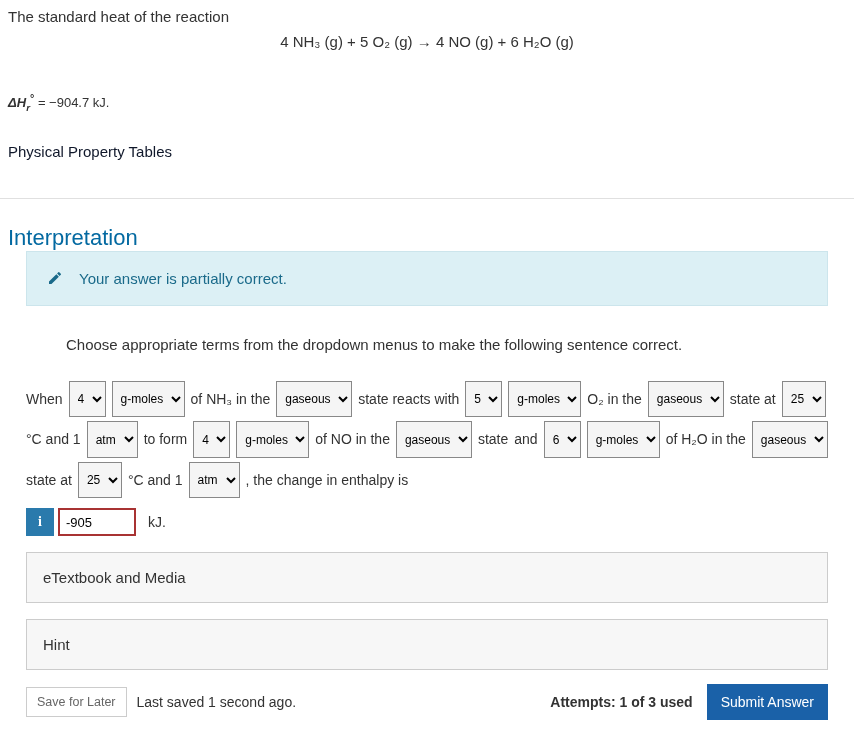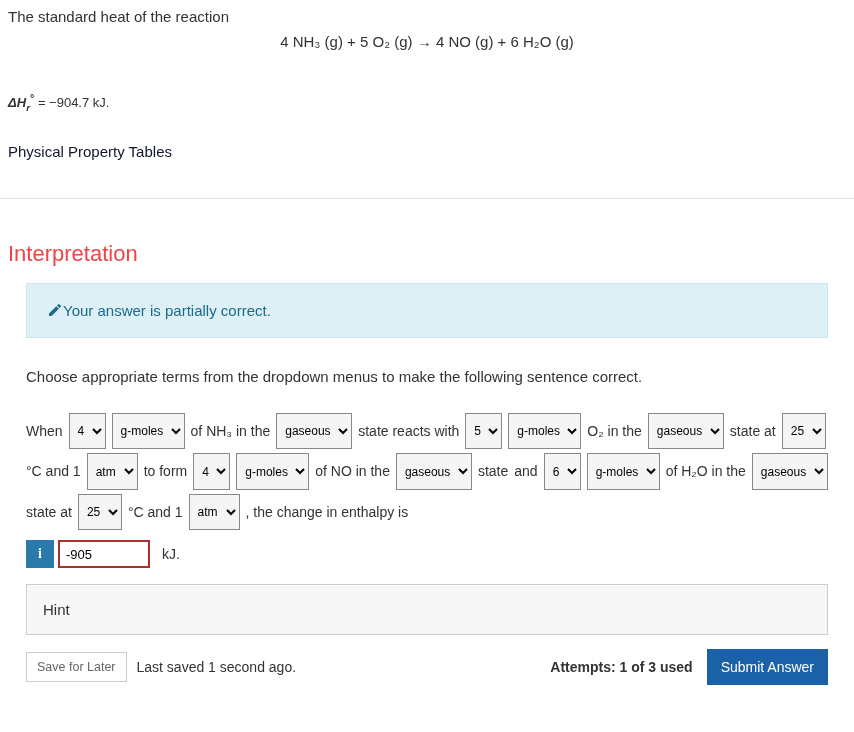--- a/index.html
+++ b/index.html
@@ -3,32 +3,32 @@
 <meta charset="utf-8">
 <style>
 * { box-sizing: border-box; margin: 0; padding: 0; }
 body { font-family: "Segoe UI", "Helvetica Neue", Arial, sans-serif; font-size: 14px; color: #333; background: #fff; width: 854px; }
 .content { padding: 8px 8px 0 8px; }
 .intro-text { font-size: 15px; color: #333; margin-bottom: 4px; }
 .equation { text-align: center; font-size: 15px; margin: 8px 0 42px 0; }
 .delta-h { font-size: 13px; margin: 20px 0 30px 0; }
 .link { color: #0f172a; cursor: pointer; font-size: 15px; margin-bottom: 20px; display: inline-block; }
 .divider { border: none; border-top: 1px solid #e0e0e0; margin: 18px 0; }
-.section-title { font-size: 22px; color: #ef4444; font-weight: 400; margin: 16px 0; }
+.section-title { font-size: 22px; color: #0369a1; font-weight: 400; margin: 0 0; }
 .indent { padding: 0 18px; }
-.alert { background: #dcf0f5; border: 1px solid #cce5ec; padding: 18px 20px; display: flex; align-items: center; gap: 0; margin-bottom: 30px; }
+.alert { background: #dcf0f5; border: 1px solid #cce5ec; padding: 18px 20px; display: flex; align-items: center; gap: 16px; margin-bottom: 30px; }
 .alert-icon { width: 16px; height: 16px; }
 .alert-text { color: #1a6a8a; font-size: 15px; }
-.instruction { font-size: 15px; margin-bottom: 28px; }
+.instruction { font-size: 15px; margin-bottom: 28px; margin-left: 40px; }
 .sentence { display: flex; flex-wrap: wrap; gap: 4px 6px; line-height: 2.6; }
 .sentence > span { white-space: nowrap; }
 select { font-size: 12px; padding: 3px 4px; border: 1px solid #888; background: #f5f5f5; font-family: inherit; }
 .answer-row { display: flex; align-items: stretch; gap: 0; margin-top: 10px; }
 .info-btn { background: #2a7aac; color: #fff; border: none; width: 28px; height: 28px; display: flex; align-items: center; justify-content: center; font-weight: bold; font-family: serif; cursor: pointer; font-size: 14px; }
-.answer-input { border: 2px solid #a83232; padding: 3px 6px; width: 92px; font-size: 13px; font-family: inherit; margin-left: 4px; height: 28px; }
+.answer-input { border: 2px solid #a83232; padding: 3px 6px; width: 78px; font-size: 13px; font-family: inherit; margin-left: 4px; height: 28px; }
 .unit { align-self: center; margin-left: 12px; }
 .panel { border: 1px solid #ccc; background: #f7f7f7; padding: 16px; font-size: 15px; margin-top: 16px; cursor: pointer; }
 .footer-row { display: flex; align-items: center; margin-top: 14px; gap: 10px; }
 .btn-outline { border: 1px solid #ccc; background: #fff; padding: 7px 10px; font-size: 12.5px; color: #666; cursor: pointer; font-family: inherit; }
 .saved-text { font-size: 14px; color: #333; }
 .spacer { flex: 1; }
 .attempts { font-size: 14px; font-weight: bold; margin-right: 4px; }
 .btn-primary { background: #1a61a8; color: #fff; border: none; padding: 10px 14px; font-size: 14px; cursor: pointer; font-family: inherit; }
 sub { font-size: 0.75em; }
 .ital { font-style: italic; }
@@ -92,20 +92,21 @@
       <select><option>atm</option></select>
       <span>, the change in enthalpy is</span>
     </div>
 
     <div class="answer-row">
       <button class="info-btn">i</button>
       <input class="answer-input" type="text" value="-905" style="">
       <span class="unit">kJ.</span>
     </div>
 
+    <div class="panel">eTextbook and Media</div>
     <div class="panel">Hint</div>
 
     <div class="footer-row">
       <button class="btn-outline">Save for Later</button>
       <span class="saved-text">Last saved 1 second ago.</span>
       <span class="spacer"></span>
       <span class="attempts">Attempts: 1 of 3 used</span>
       <button class="btn-primary">Submit Answer</button>
     </div>
 

